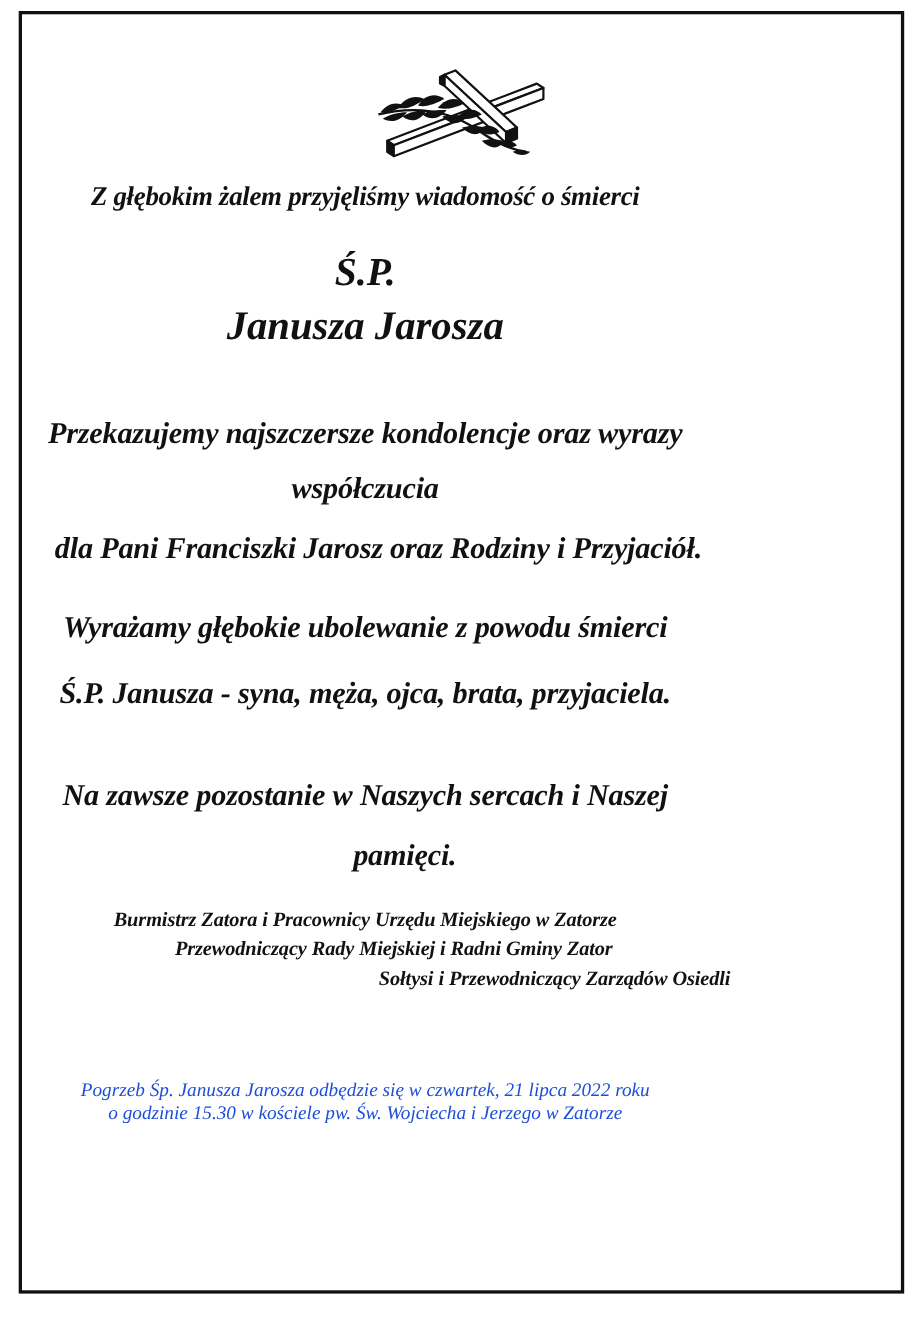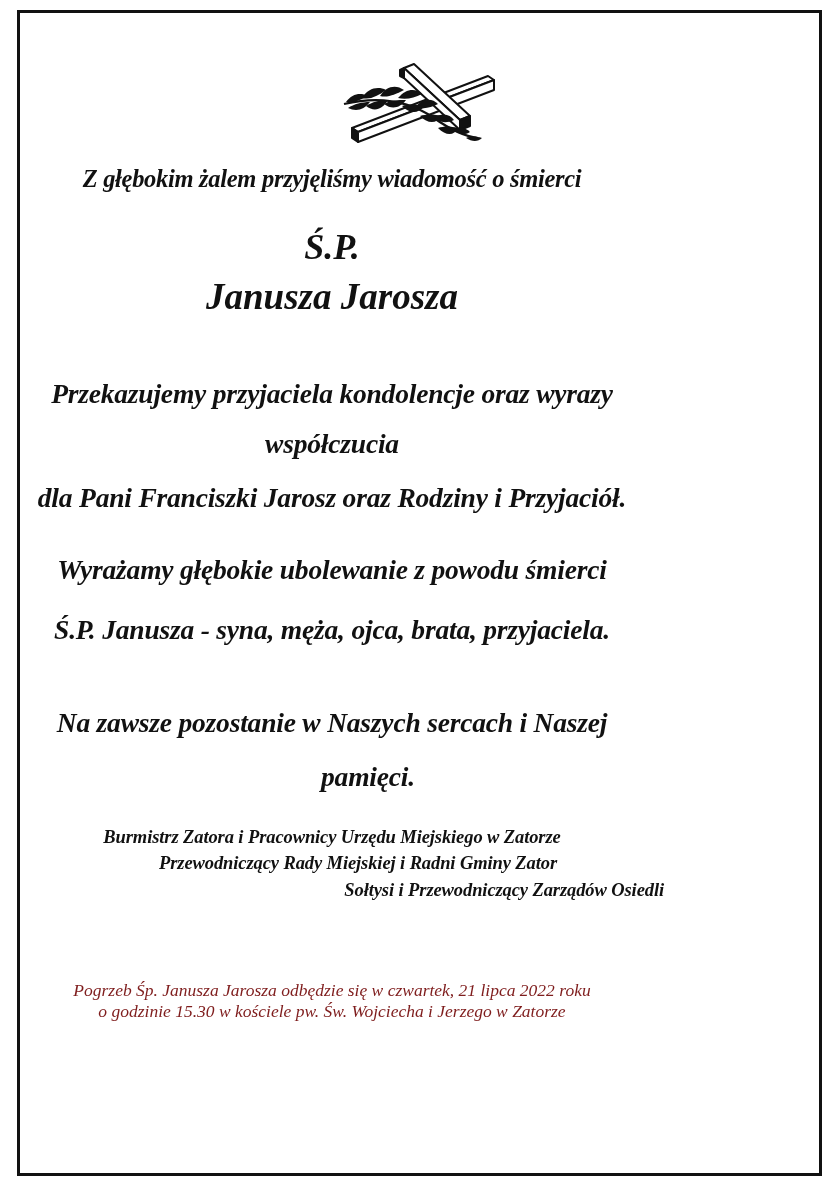--- a/index.html
+++ b/index.html
@@ -40,30 +40,30 @@
       white-space: nowrap;
       line-height: 1;
     }
     .b { font-weight: bold; }
     .intro { top: 167px; font-size: 24.5px; letter-spacing: -0.3px; }
     .sp { top: 229px; font-size: 36px; }
     .name { top: 278px; font-size: 37px; }
     .cond { font-size: 27.5px; letter-spacing: -0.2px; }
     .c1 { top: 380px; }
     .c2 { top: 430px; font-family: Liberation Serif, serif; }
-    .c3 { top: 484px; }
+    .c3 { top: 484px; margin-left: 12px; }
     .c4 { top: 556px; }
     .c5 { top: 616px; }
     .c6 { top: 709px; }
     .c7 { top: 763px; margin-left: 36px; }
     .sig { font-size: 18.5px; letter-spacing: -0.1px; }
     .s1 { top: 828px; }
     .s2 { top: 854px; margin-left: 26px; }
     .s3 { top: 881px; text-align: right; }
-    .fun { font-size: 17.5px; color: #7f1d1d; font-weight: normal; }
+    .fun { font-size: 17.5px; color: #1d4ed8; font-weight: normal; }
     .f1 { top: 982px; }
     .f2 { top: 1003px; }
   </style>
 </head>
 <body>
 
 <div class="frame"></div>
 
 <svg class="emblem" viewBox="0 0 160 92" xmlns="http://www.w3.org/2000/svg">
 
@@ -98,21 +98,21 @@
     <path d="M100,70 C108,78 116,78 120,70 C112,68 106,68 100,70 Z"></path>
     <path d="M116,72 C122,68 128,70 132,74 C126,78 120,76 116,72 Z"></path>
     <path d="M128,80 C134,84 140,84 144,80 C138,78 132,78 128,80 Z"></path>
   </g>
 </svg>
 
 <div class="line b intro">Z głębokim żalem przyjęliśmy wiadomość o śmierci</div>
 <div class="line b sp">Ś.P.</div>
 <div class="line b name">Janusza Jarosza</div>
 
-<div class="line b cond c1">Przekazujemy przyjaciela kondolencje oraz wyrazy</div>
+<div class="line b cond c1">Przekazujemy najszczersze kondolencje oraz wyrazy</div>
 <div class="line b cond c2">współczucia</div>
 <div class="line b cond c3">dla Pani Franciszki Jarosz oraz Rodziny i Przyjaciół.</div>
 <div class="line b cond c4">Wyrażamy głębokie ubolewanie z powodu śmierci</div>
 <div class="line b cond c5">Ś.P. Janusza - syna, męża, ojca, brata, przyjaciela.</div>
 
 <div class="line b cond c6">Na zawsze pozostanie w Naszych sercach i Naszej</div>
 <div class="line b cond c7">pamięci.</div>
 
 <div class="line b sig s1">Burmistrz Zatora i Pracownicy Urzędu Miejskiego w Zatorze</div>
 <div class="line b sig s2">Przewodniczący Rady Miejskiej i Radni Gminy Zator</div>

